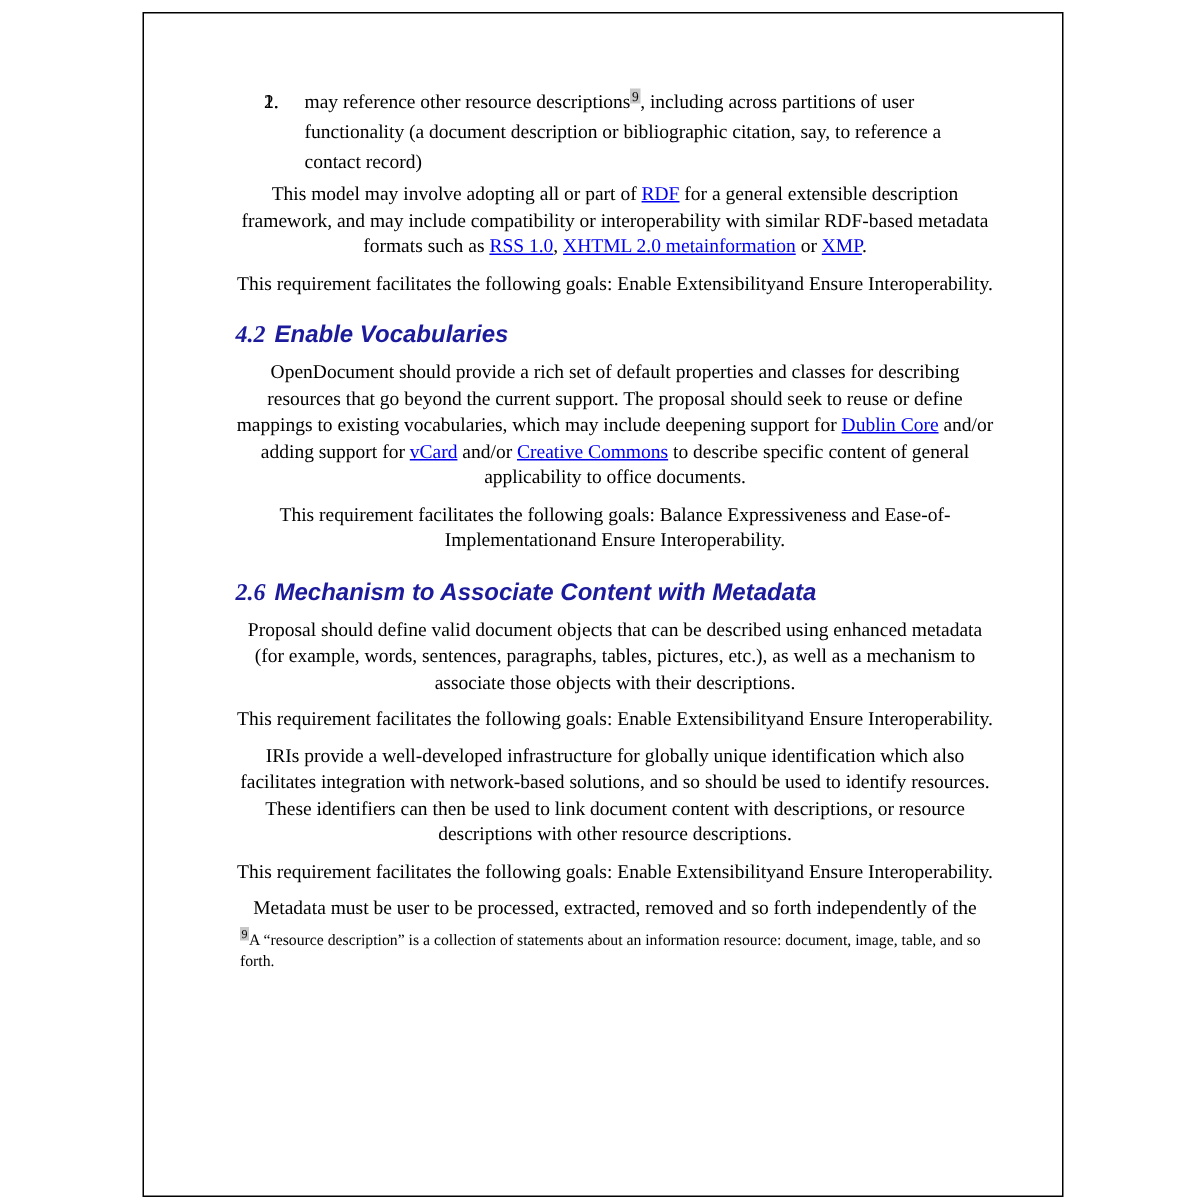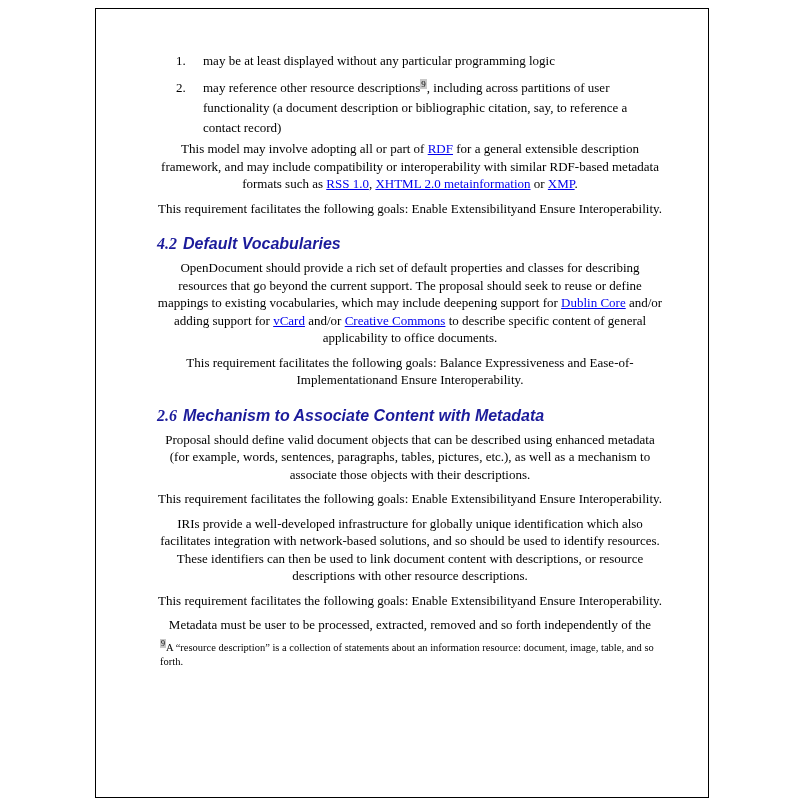--- a/index.html
+++ b/index.html
@@ -66,33 +66,32 @@
   .footnote sup.fieldref { font-size:8px; }
 </style>
 </head>
 <body>
 
 <div class="page">
 
   <div class="olist">
     <div class="oitem">
       <span class="onum">1.</span>
-      <span class="otext">may be at least displayed without any particular programming logic</span>
     </div>
     <div class="oitem">
       <span class="onum">2.</span>
       <span class="otext"><span>may reference other resource descriptions</span><sup class="fieldref">9</sup><span>, including across partitions of user functionality (a document description or bibliographic citation, say, to reference a contact record)</span></span>
     </div>
   </div>
 
   <p class="para"><span>This model may involve adopting all or part of </span><a class="doclink" href="#">RDF</a><span> for a general extensible description framework, and may include compatibility or interoperability with similar RDF-based metadata formats such as </span><a class="doclink" href="#">RSS 1.0</a><span>, </span><a class="doclink" href="#">XHTML 2.0 metainformation</a><span> or </span><a class="doclink" href="#">XMP</a><span>.</span></p>
 
   <p class="para">This requirement facilitates the following goals: Enable Extensibilityand Ensure Interoperability.</p>
 
-  <h2 class="heading"><span class="h-num">4.2</span><span class="h-title">Default Vocabularies</span></h2>
+  <h2 class="heading"><span class="h-num">4.2</span><span class="h-title">Enable Vocabularies</span></h2>
 
   <p class="para"><span>OpenDocument should provide a rich set of default properties and classes for describing resources that go beyond the current support. The proposal should seek to reuse or define mappings to existing vocabularies, which may include deepening support for </span><a class="doclink" href="#">Dublin Core</a><span> and/or adding support for </span><a class="doclink" href="#">vCard</a><span> and/or </span><a class="doclink" href="#">Creative Commons</a><span> to describe specific content of general applicability to office documents.</span></p>
 
   <p class="para">This requirement facilitates the following goals: Balance Expressiveness and Ease-of-Implementationand Ensure Interoperability.</p>
 
   <h2 class="heading"><span class="h-num">2.6</span><span class="h-title">Mechanism to Associate Content with Metadata</span></h2>
 
   <p class="para">Proposal should define valid document objects that can be described using enhanced metadata (for example, words, sentences, paragraphs, tables, pictures, etc.), as well as a mechanism to associate those objects with their descriptions.</p>
 
   <p class="para">This requirement facilitates the following goals: Enable Extensibilityand Ensure Interoperability.</p>

